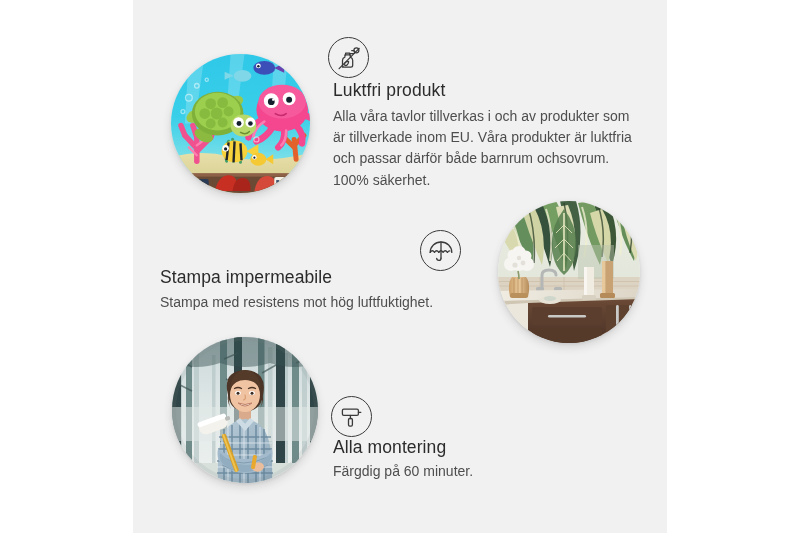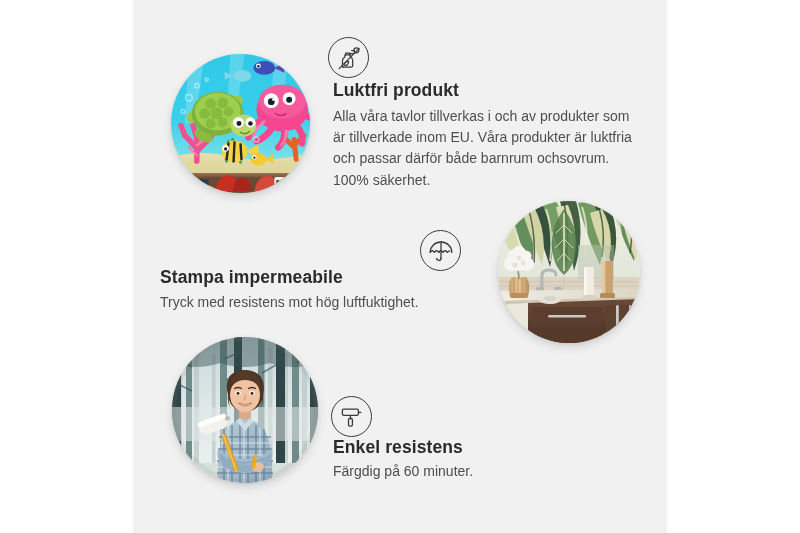--- a/index.html
+++ b/index.html
@@ -22,21 +22,21 @@
     background: #f1f1f1;
   }
 
   
   .feature { position: absolute; }
 
   
   .txt { position: absolute; }
   .txt .title {
     font-size: 17.5px;
-    font-weight: bold;
+    font-weight: normal;
     color: #2b2b2b;
     letter-spacing: .1px;
     line-height: 1.25;
     white-space: nowrap;
   }
   .txt .body {
     font-size: 14px;
     color: #4e4e4e;
     line-height: 1.52;
   }
@@ -414,21 +414,21 @@
           <path d="M19.5 14.4c.7-1.1 1.5-1.7 2.3-1.4"></path>
 
           <path d="M13 4v16.2"></path>
           <path d="M13 20.2c0 1.3-1 2.2-2.2 2.2-1.2 0-2.1-.9-2.1-2.1"></path>
         </svg>
       </div>
     </div>
 
     <div class="txt" id="b2-text">
       <div class="title">Stampa impermeabile</div>
-      <div class="body">Tryck med resistens mot hög luftfuktighet.</div>
+      <div class="body">Stampa med resistens mot hög luftfuktighet.</div>
     </div>
   </div>
 
   <div class="feature">
 
     <div class="photo" id="photo3">
       <svg viewBox="0 0 146 146" preserveAspectRatio="xMidYMid slice">
         <defs>
           <linearGradient id="mist" x1="0" y1="0" x2="0" y2="1">
             <stop offset="0%" stop-color="#c9d6d8"></stop>
@@ -568,18 +568,18 @@
           <path d="M19.4 8.3h2.4"></path>
 
           <path d="M11.4 11.4v3.1"></path>
 
           <rect x="9.5" y="14.5" width="3.9" height="7.6" rx="1.3"></rect>
         </svg>
       </div>
     </div>
 
     <div class="txt" id="b3-text">
-      <div class="title">Enkel resistens</div>
+      <div class="title">Alla montering</div>
       <div class="body">Färgdig på 60 minuter.</div>
     </div>
   </div>
 
 </div>
 
 </body></html>

